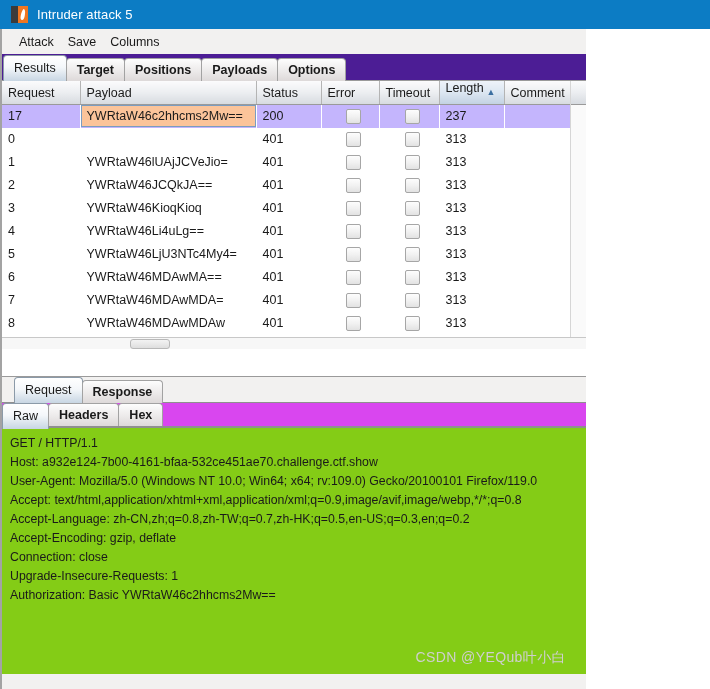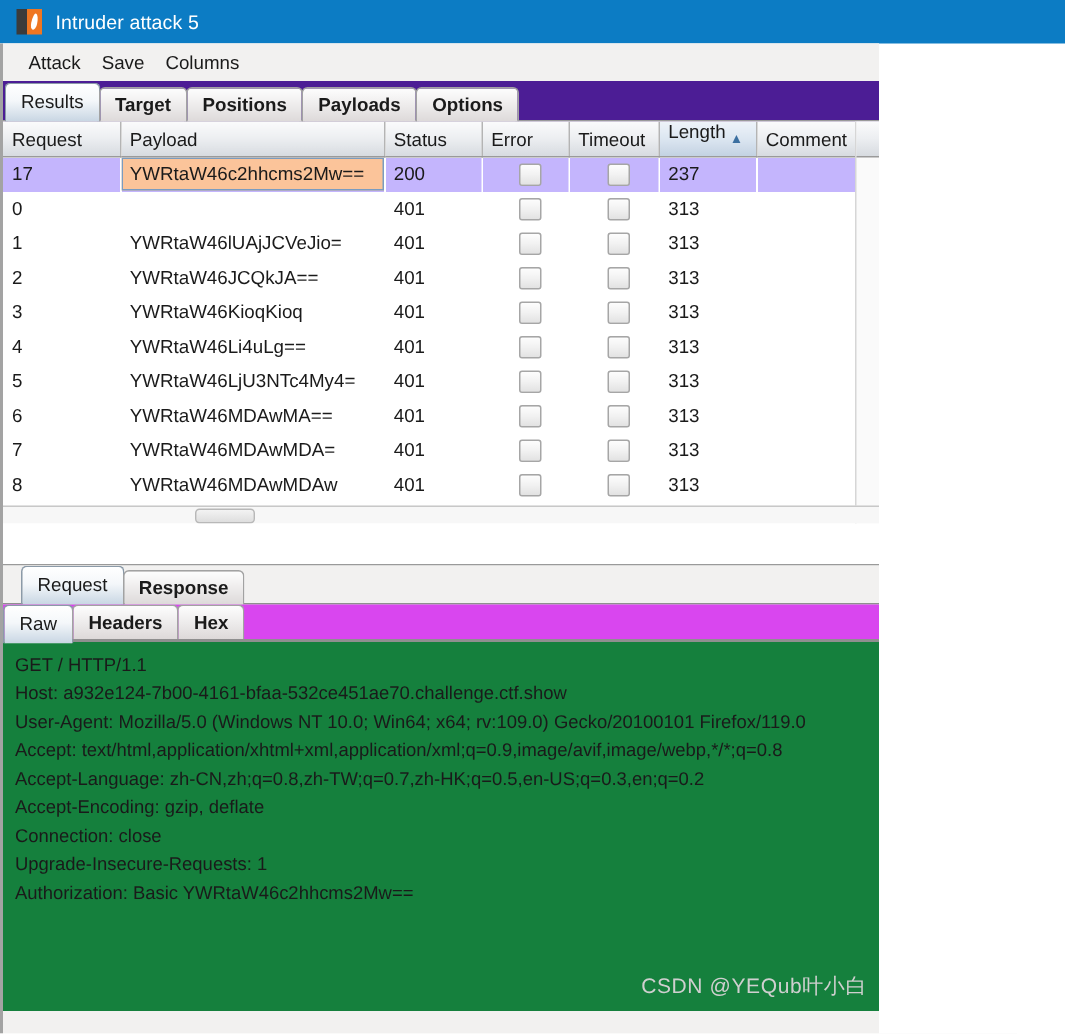--- a/index.html
+++ b/index.html
@@ -286,35 +286,35 @@
     content: "";
     position: absolute;
     left: 0; right: 0; bottom: 0;
     height: 2px;
     background: #8f8f8f;
   }
   .sub-tabstrip .tab { font-size: 12.5px; }
 
   
   #raw-body {
-    background: #15803d;
+    background: #84cc16;
     height: 246px;
     padding: 6px 0 0 8px;
     box-sizing: border-box;
     font-size: 12.3px;
     line-height: 19px;
     color: #1a1a1a;
     position: relative;
     overflow: hidden;
   }
   #raw-body .line { white-space: pre; }
 
   #watermark {
     position: absolute;
-    right: 8px;
+    right: 20px;
     bottom: 22px;
     font-size: 14px;
     color: #cfcfcf;
     letter-spacing: 0.4px;
     pointer-events: none;
   }
 </style>
 </head>
 <body>
 

